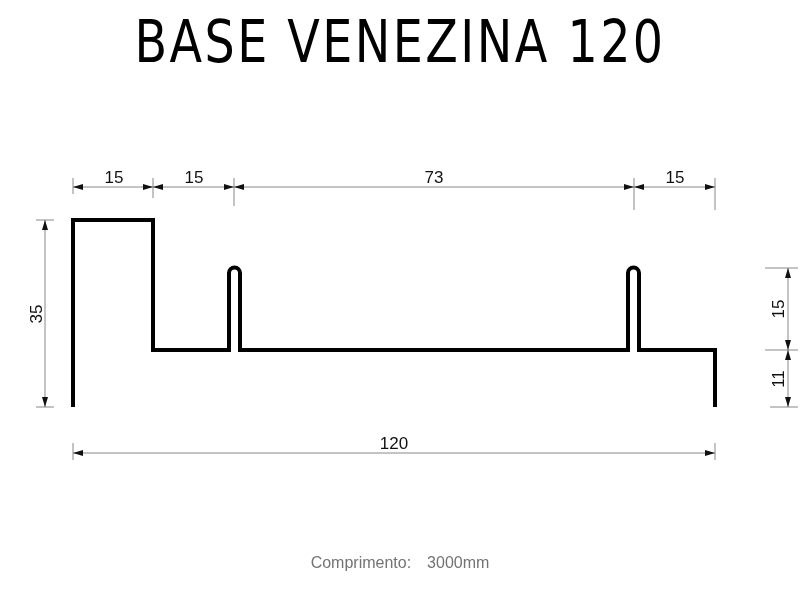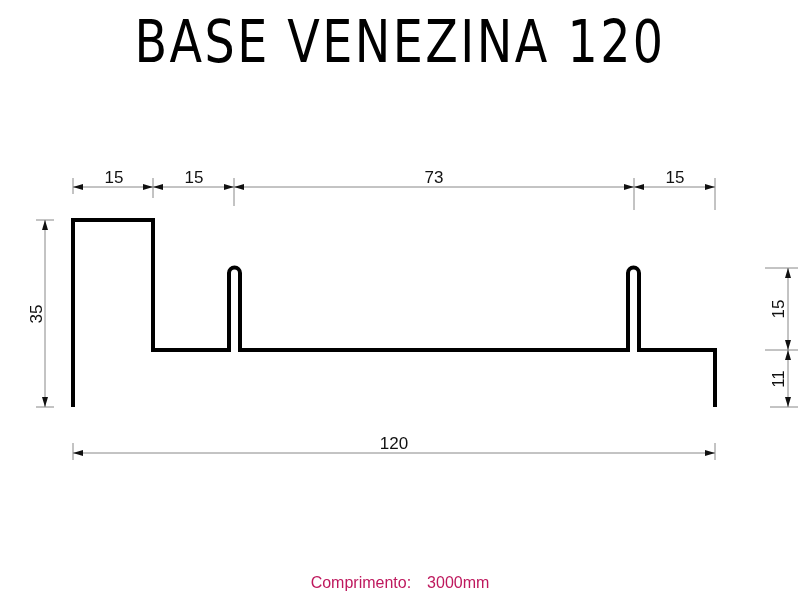--- a/index.html
+++ b/index.html
@@ -6,21 +6,21 @@
     body { width: 800px; height: 600px; position: relative; overflow: hidden; }
     .title {
       position: absolute; left: 0; top: 8px; width: 800px; text-align: center;
       font-family: "DejaVu Sans", sans-serif; font-size: 58px; font-weight: normal;
       letter-spacing: 3px; color: #000; transform: scaleX(0.82); transform-origin: center;
     }
     svg { position: absolute; left: 0; top: 0; }
     .dimtxt { font-family: "Liberation Sans", sans-serif; font-size: 17px; fill: #111; }
     .footer {
       position: absolute; left: 0; top: 554px; width: 800px; text-align: center;
-      font-family: "Liberation Sans", sans-serif; font-size: 16px; color: #be185d; margin-top: 20px;
+      font-family: "Liberation Sans", sans-serif; font-size: 16px; color: #737373;
     }
     .footer span { display: inline-block; }
     .footer .gap { width: 16px; }
   </style>
 </head>
 <body>
 
 <div class="title">BASE VENEZINA 120</div>
 
 <svg width="800" height="600" viewBox="0 0 800 600">

